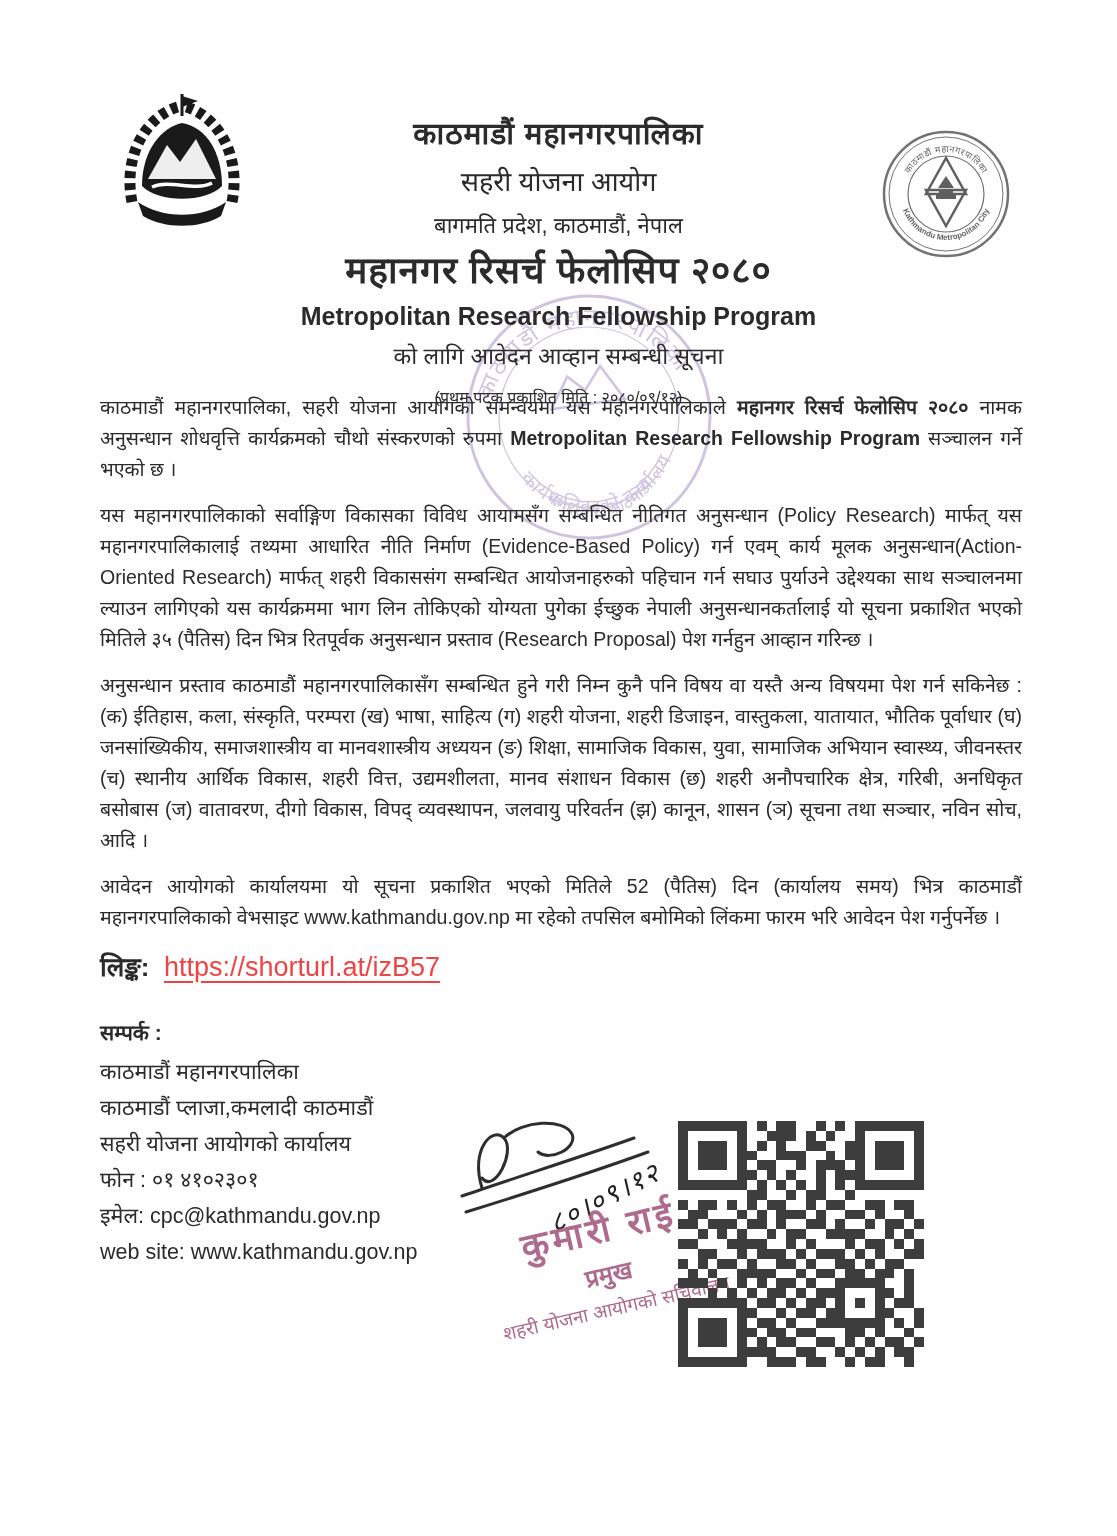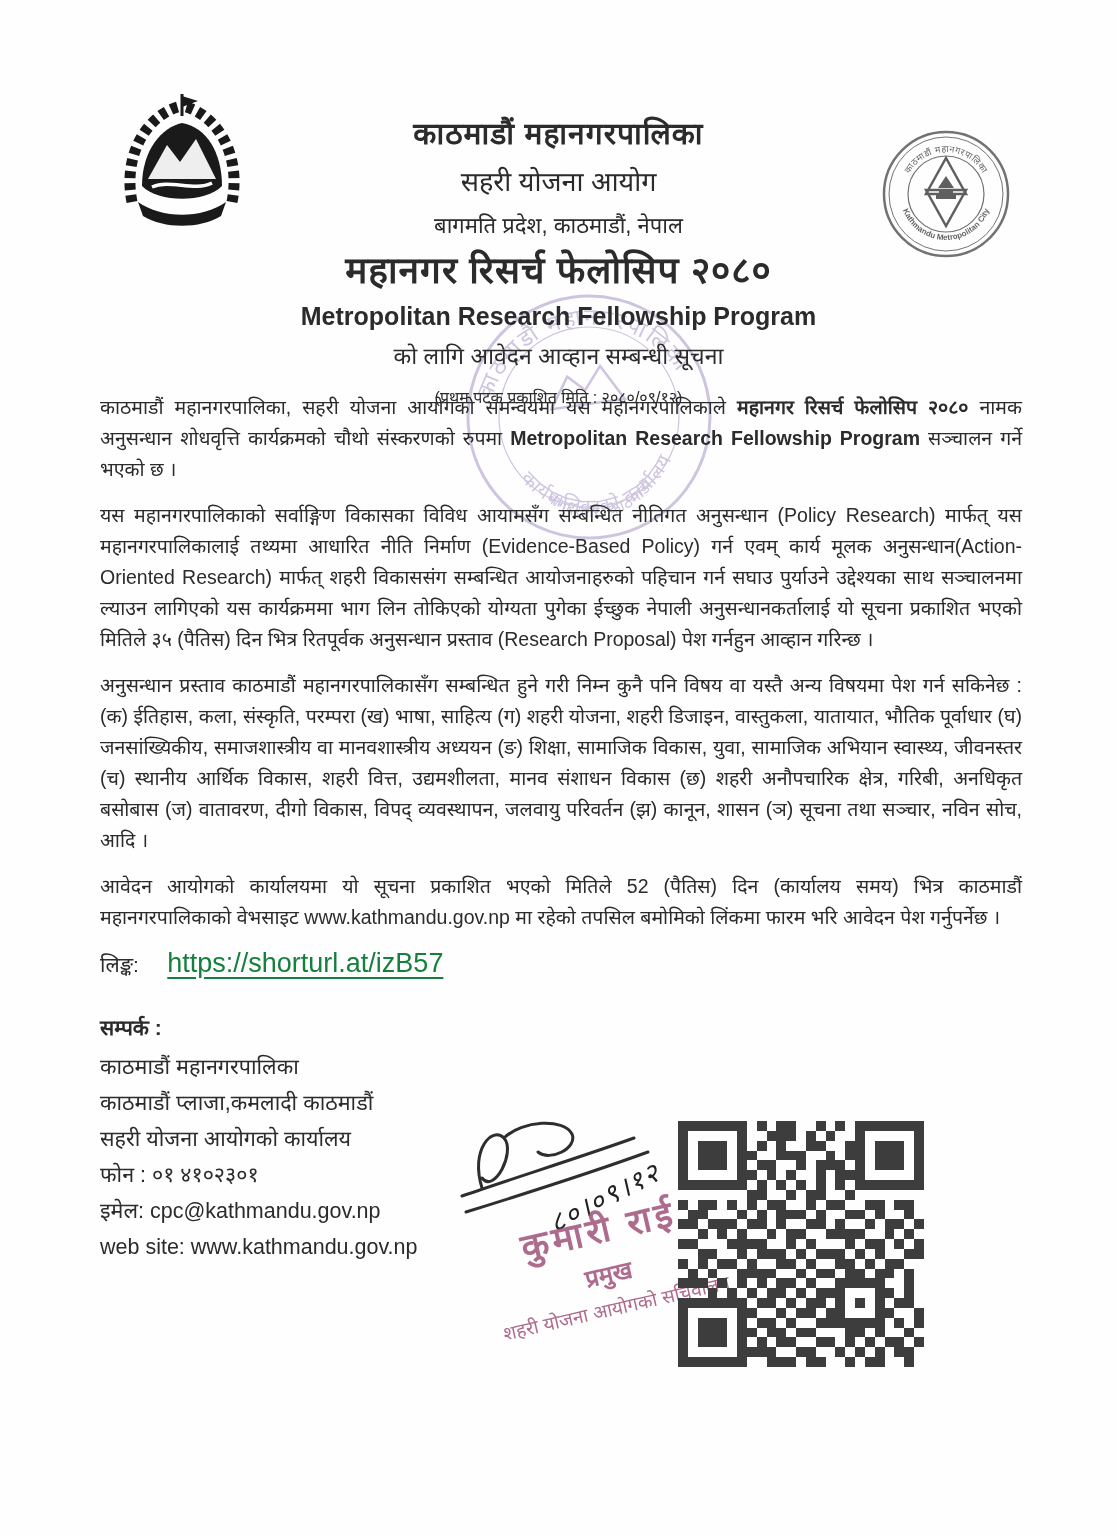--- a/index.html
+++ b/index.html
@@ -23,22 +23,22 @@
   .title-sub{font-size:23px;margin-top:8px;}
   .title-pub{font-size:16px;margin-top:15px;}
   
   .watermark{position:absolute;left:458px;top:286px;width:262px;height:262px;z-index:1;
     opacity:.5;transform:rotate(-8deg);}
   
   .bodytext{position:absolute;top:392px;left:100px;width:922px;z-index:2;}
   .bodytext p{margin:0 0 15px 0;font-size:19.5px;line-height:31px;text-align:justify;}
   .bodytext b{font-weight:bold;}
   .linkline{margin-top:14px;white-space:nowrap;}
-  .linklabel{font-size:21px;font-weight:normal;}
-  .linkurl{font-size:27px;color:#15803d;text-decoration:underline;text-underline-offset:5px;margin-left:24px;}
+  .linklabel{font-size:26px;font-weight:bold;}
+  .linkurl{font-size:27px;color:#ef4444;text-decoration:underline;text-underline-offset:5px;margin-left:10px;}
   .contact{margin-top:34px;}
   .contact-heading{font-size:21px;font-weight:bold;margin-bottom:8px;}
   .contact-line{font-size:21.5px;line-height:36px;}
   
   .sig-cluster{position:absolute;left:452px;top:1108px;width:300px;height:260px;z-index:2;}
   .sig-svg{position:absolute;left:0;top:0;}
   .sig-date{position:absolute;left:92px;top:70px;font-size:27px;color:#222;
     transform:rotate(-27deg);letter-spacing:2px;font-style:italic;}
   .stamp{position:absolute;left:-6px;top:96px;width:320px;text-align:center;
     transform:rotate(-13deg);color:#a0527a;opacity:.85;}

